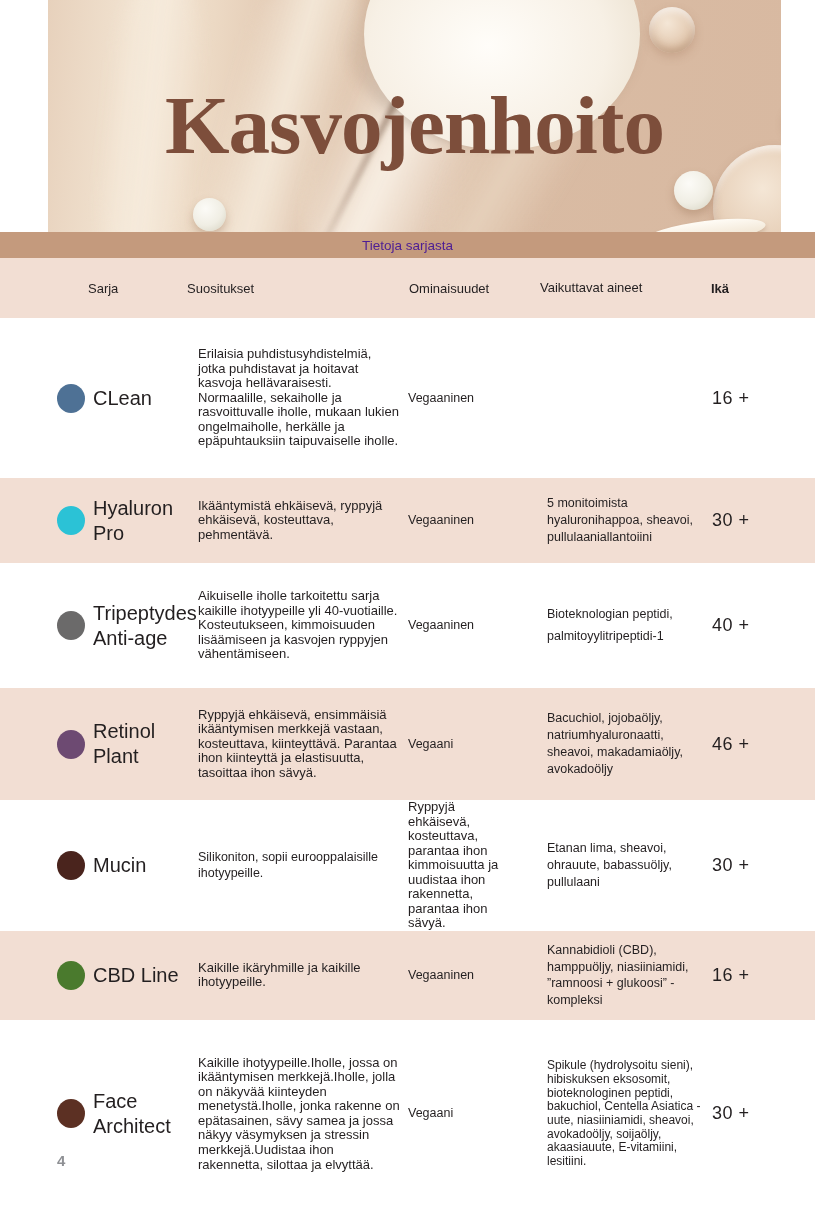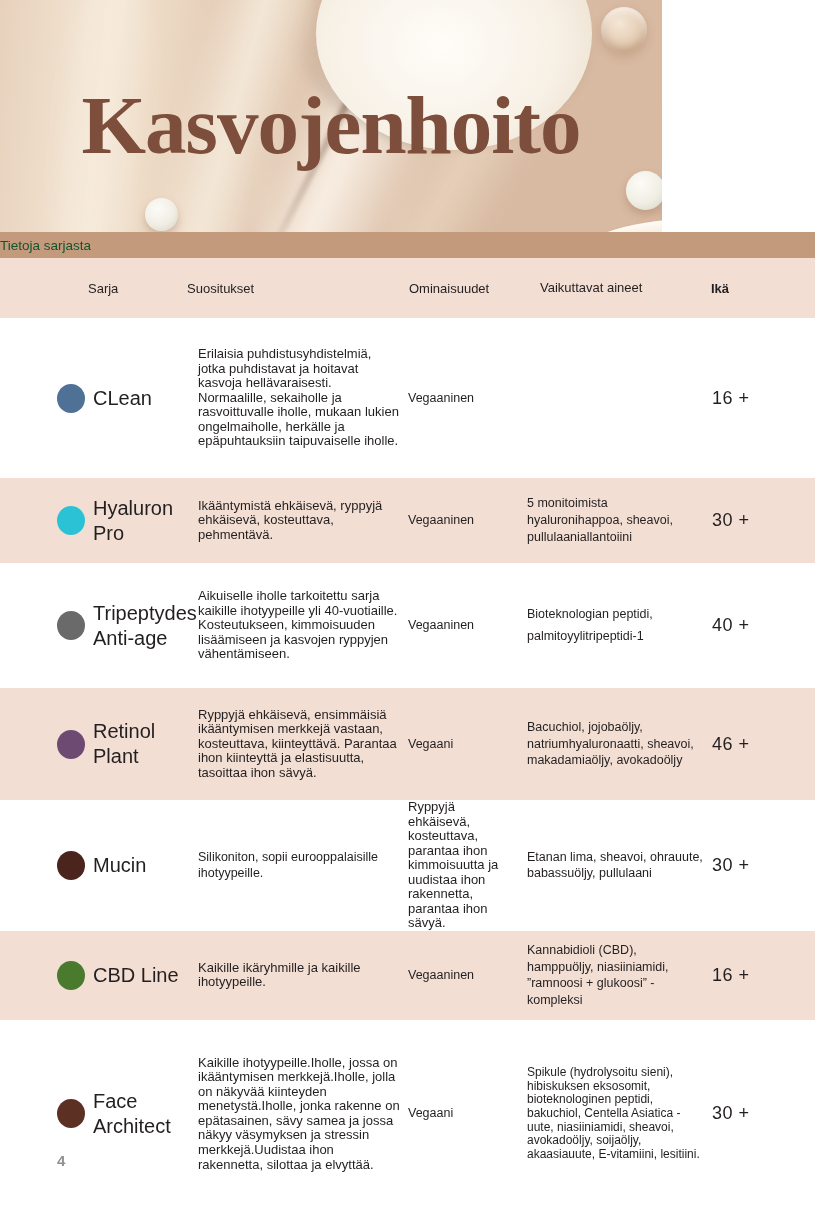--- a/index.html
+++ b/index.html
@@ -10,23 +10,24 @@
     margin:0 auto;
     background:#ffffff;
     overflow:hidden;
     font-family:"Liberation Sans", sans-serif;
     color:#231f20;
   }
 
   
   .hero {
     position:relative;
-    width:662px; height:232px;
+    width:733px; height:232px;
     background:linear-gradient(100deg,#e3cbb5 0%,#dec3ab 38%,#d9bba3 62%,#d8b9a1 100%);
     overflow:hidden;
+    margin-left:48px;
   }
   .left-panel {
     position:absolute; left:0; top:0; width:250px; height:232px;
     background:linear-gradient(95deg,#e7d1bc 0%,#f2e4d2 35%,#ecd9c4 62%,#ddc1aa 100%);
   }
   .streak { position:absolute; filter:blur(7px); border-radius:50% / 38%; }
   .streak1 { left:175px; top:-50px; width:120px; height:350px; transform:rotate(16deg);
     background:linear-gradient(90deg,rgba(246,232,216,0),#f4e8d8 45%,rgba(246,232,216,0)); }
   .streak2 { left:285px; top:-60px; width:160px; height:370px; transform:rotate(24deg);
     background:linear-gradient(90deg,rgba(255,252,246,0),rgba(251,244,234,.9) 45%,rgba(255,252,246,0)); }
@@ -70,22 +71,22 @@
     font-family:"Liberation Serif", serif;
     font-weight:700; font-size:83px; line-height:1;
     letter-spacing:-1px; white-space:nowrap;
     color:#7d4e3b;
   }
 
   
   .banner {
     width:815px; height:26px;
     background:#c49a7d;
-    display:flex; align-items:center; justify-content:flex-start;
-    font-size:13.5px; color:#14532d;
+    display:flex; align-items:center; justify-content:center;
+    font-size:13.5px; color:#4c1d95;
   }
 
   
   .thead {
     position:relative; width:815px; height:60px;
     background:#f2ded3;
     font-size:13px;
   }
   .th { position:absolute; top:0; height:60px; display:flex; align-items:center; }
   .th-sarja { left:88px; }
@@ -105,21 +106,21 @@
   .r3 { min-height:125px; }
   .r4 { min-height:112px; }
   .r5 { min-height:108px; }
   .r6 { min-height:89px; }
   .r7 { min-height:214px; padding-bottom:26px; }
 
   .dot { width:28px; height:29px; border-radius:50%; margin-left:57px; }
   .cell-name { font-size:20px; line-height:1.25; padding-right:14px; }
   .cell-suos { font-size:13px; line-height:1.12; padding-right:8px; }
   .cell-omin { font-size:12.5px; line-height:1.35; padding-right:8px; }
-  .cell-aineet { font-size:12.5px; line-height:1.35; padding-right:6px; }
+  .cell-aineet { font-size:12.5px; line-height:1.35; padding-right:6px;margin-left:20px; }
   .r3 .cell-aineet { line-height:1.75; }
   .r7 .cell-aineet { font-size:12px; line-height:1.14; }
   .cell-ika { font-size:18px; letter-spacing:.5px; }
 
   .page-number {
     position:absolute; left:57px; top:1152px;
     font-size:15px; font-weight:700; color:#8e9094;
   }
 </style>
 </head>

